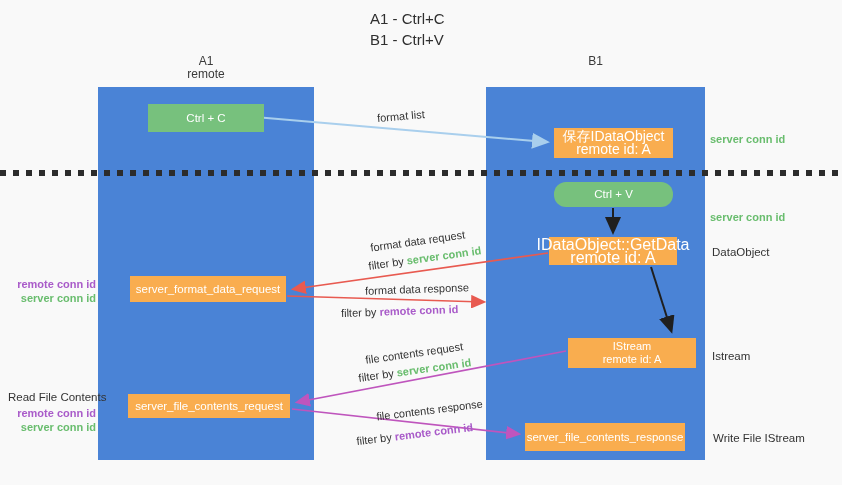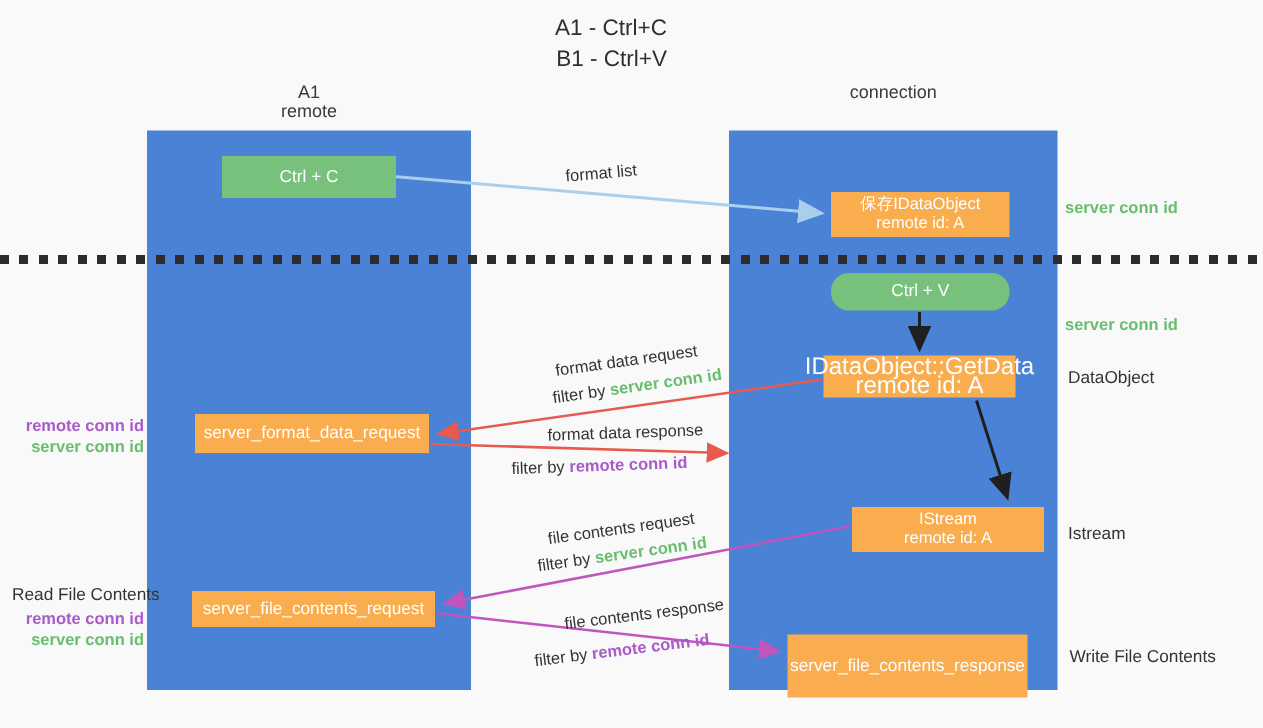--- a/index.html
+++ b/index.html
@@ -1,18 +1,18 @@
 <!DOCTYPE html>
 <html style="--column_blue: #4a83d6; --box_green: #77c17d; --box_orange: #f9ad4f; --arrow_lightblue: #a9cfed; --arrow_black: #1f1f1f; --arrow_red: #e85a50; --arrow_magenta: #bf55bd; --text_green: #69bd6e; --text_purple: #a95bc9;"><head>
 <meta charset="utf-8">
 <style>
   html,body{margin:0;padding:0;background:#f9f9f9;font-family:"Liberation Sans",sans-serif;}
   #canvas{position:relative;width:842px;height:485px;background:#f9f9f9;overflow:hidden;}
   .abs{position:absolute;white-space:nowrap;}
-  .title{font-size:15px;line-height:21px;color:#2f2f2f;text-align:right;}
+  .title{font-size:15px;line-height:21px;color:#2f2f2f;}
   .col-header{font-size:12px;line-height:13px;color:#3a3a3a;text-align:center;}
   .column{position:absolute;background:var(--column_blue);}
   .node{position:absolute;display:flex;flex-direction:column;align-items:center;justify-content:center;
         color:#fff;font-size:11.5px;line-height:13px;text-align:center;}
   .green-box{background:var(--box_green);}
   .orange-box{background:var(--box_orange);}
   .divider{position:absolute;left:0;width:842px;height:6px;
            background:repeating-linear-gradient(90deg,#2c2c2c 0 6px,transparent 6px 13px);}
   .flow-label{font-size:11px;color:#333;}
   .side-label{font-size:11.5px;color:#333;}
@@ -37,21 +37,21 @@
   <div class="abs title" style="left:370px;top:8px;">
     <div>A1 - Ctrl+C</div>
     <div>B1 - Ctrl+V</div>
   </div>
 
   <div class="abs col-header" style="left:98px;top:55px;width:216px;text-align:center;">
     <div>A1</div>
     <div>remote</div>
   </div>
   <div class="abs col-header" style="left:486px;top:55px;width:219px;">
-    <div>connection</div>
+    <div>B1</div>
   </div>
 
   <div class="column" style="left:98px;top:87px;width:216px;height:373px;"></div>
   <div class="column" style="left:486px;top:87px;width:219px;height:373px;"></div>
 
   <div class="divider" style="top:170px;"></div>
 
   <svg class="arrows" width="842" height="485">
     <defs>
       <marker id="mBlue" markerWidth="9" markerHeight="8" refX="7" refY="4" orient="auto">
@@ -73,21 +73,21 @@
     <line class="s-red" x1="548" y1="253" x2="294" y2="289" marker-end="url(#mRed)"></line>
     <line class="s-red" x1="287" y1="296" x2="483" y2="302" marker-end="url(#mRed)"></line>
     <line class="s-mag" x1="566" y1="351" x2="298" y2="402" marker-end="url(#mMag)"></line>
     <line class="s-mag" x1="292" y1="409" x2="518" y2="434" marker-end="url(#mMag)"></line>
   </svg>
 
   <div class="node green-box" style="left:148px;top:104px;width:116px;height:28px;">
     <span>Ctrl + C</span>
   </div>
 
-  <div class="node orange-box" style="left:554px;top:128px;width:119px;height:30px;font-size:11px;">
+  <div class="node orange-box" style="left:554px;top:128px;width:119px;height:30px;font-size:14px;">
     <span>保存IDataObject</span>
     <span>remote id: A</span>
   </div>
 
   <div class="node green-box" style="left:554px;top:182px;width:119px;height:25px;border-radius:12px;">
     <span>Ctrl + V</span>
   </div>
 
   <div class="node orange-box" style="left:549px;top:237px;width:128px;height:28px;font-size:16px;">
     <span>IDataObject::GetData</span>
@@ -101,21 +101,21 @@
 
   <div class="node orange-box" style="left:130px;top:276px;width:156px;height:26px;">
     <span>server_format_data_request</span>
   </div>
 
 
   <div class="node orange-box" style="left:128px;top:394px;width:162px;height:24px;">
     <span>server_file_contents_request</span>
   </div>
 
-  <div class="node orange-box" style="left:525px;top:423px;width:160px;height:42px;">
+  <div class="node orange-box" style="left:525px;top:423px;width:160px;height:28px;">
     <span>server_file_contents_response</span>
   </div>
 
   <div class="abs flow-label" style="left:377px;top:110px;transform:rotate(-5deg);">format list</div>
 
   <div class="abs flow-label" style="left:370px;top:235px;transform:rotate(-8deg);">format data request</div>
   <div class="abs flow-label" style="left:368px;top:252px;transform:rotate(-8deg);">
     <span>filter by</span>
     <span class="green-text">server conn id</span>
   </div>
@@ -147,15 +147,15 @@
 
   <div class="abs side-label right-align" style="left:14px;top:406px;width:82px;font-size:11px;line-height:14px;">
     <div class="purple-text">remote conn id</div>
     <div class="green-text">server conn id</div>
   </div>
 
   <div class="abs side-label green-text" style="left:710px;top:133px;font-size:11px;">server conn id</div>
   <div class="abs side-label green-text" style="left:710px;top:211px;font-size:11px;">server conn id</div>
   <div class="abs side-label" style="left:712px;top:246px;">DataObject</div>
   <div class="abs side-label" style="left:712px;top:350px;">Istream</div>
-  <div class="abs side-label" style="left:713px;top:432px;">Write File Contents</div>
+  <div class="abs side-label" style="left:713px;top:432px;">Write File IStream</div>
 
 </div>
 
 </body></html>

